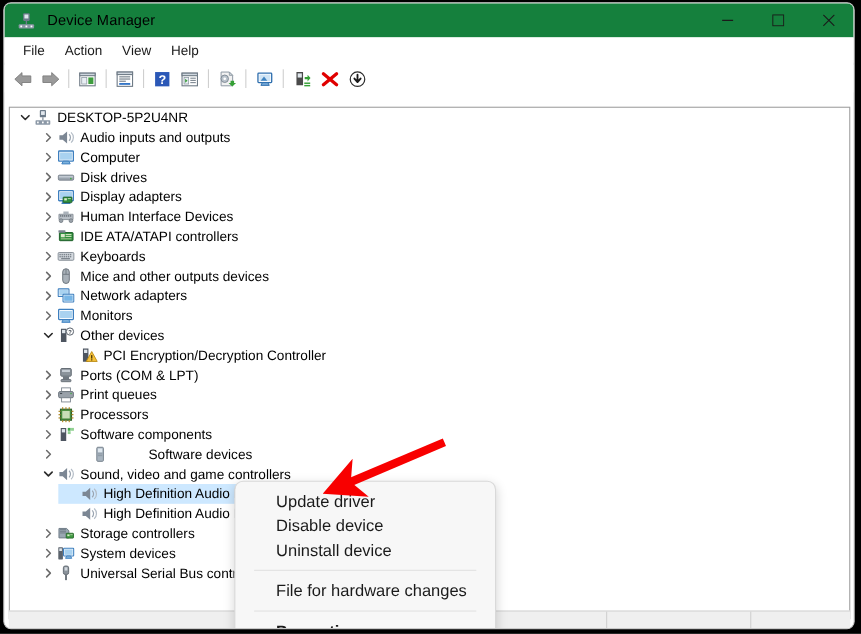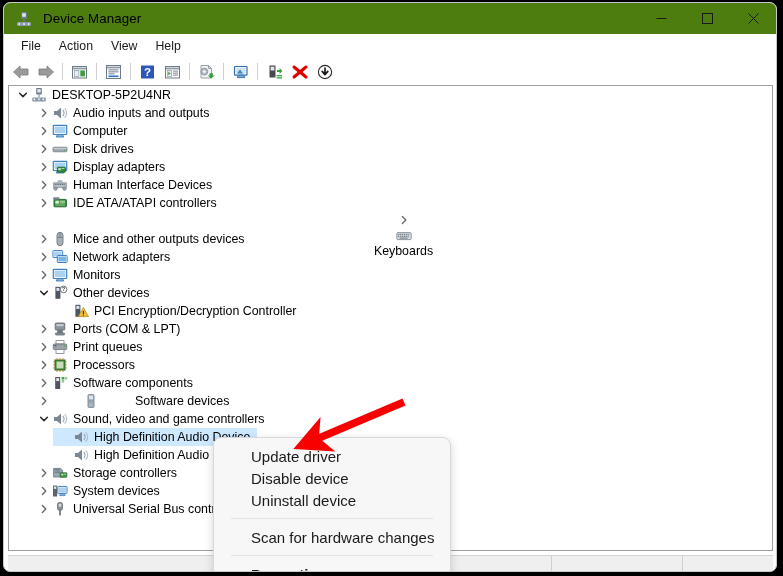--- a/index.html
+++ b/index.html
@@ -18,21 +18,21 @@
     background: #ffffff;
     border: 1px solid #c8c8c8;
     border-radius: 7px;
     overflow: hidden;
   }
 
   
   #titlebar {
     position: absolute; left: 0; top: 0;
     width: 100%; height: 31px;
-    background: #4d7c0f;
+    background: #15803d;
     display: flex; align-items: center;
   }
   #title-icon { width: 16px; height: 16px; margin-left: 12px; position: relative; }
   #title-text {
     margin-left: 11px;
     font-size: 13.3px; color: #000000;
     letter-spacing: .1px;
   }
   .wbtn {
     position: absolute; top: 0;
@@ -74,21 +74,21 @@
   }
   .tbsep {
     width: 1px; height: 17px;
     background: #cfcfcf;
     margin: 0 4px;
   }
 
   
   #tree-pane {
     position: absolute;
-    left: 4px; top: 82px;
+    left: 4px; top: 94px;
     width: 765px; height: 466px;
     background: #ffffff;
     border: 1px solid #a0a0a0;
     overflow: hidden;
   }
   .row {
     position: relative;
     height: 18px;
     display: flex; align-items: center;
     white-space: nowrap;
@@ -434,21 +434,21 @@
       <rect x="2" y="4.4" width="12.4" height="7.4" rx="0.7" fill="#2f8f3d" stroke="#1d5f28" stroke-width="0.9"></rect>
       <rect x="3.3" y="5.7" width="3.6" height="3" fill="#dce9cd"></rect>
       <rect x="7.6" y="5.7" width="5.4" height="1" fill="#cde0bb"></rect>
       <rect x="7.6" y="7.4" width="5.4" height="1" fill="#cde0bb"></rect>
       <rect x="3.3" y="9.6" width="9.7" height="1" fill="#9fc08c"></rect>
       <rect x="1.1" y="2.3" width="6.4" height="2.2" rx="0.5" fill="#7d8791"></rect>
     </svg>
           </span>
           <span class="lbl">IDE ATA/ATAPI controllers</span>
         </div>
-        <div class="row" style="padding-left: 27px; flex-direction: column;">
+        <div class="row" style="padding-left: 27px;">
           <span class="chev">
             <svg width="10" height="10" viewBox="0 0 10 10">
               <path d="M3.4 1.6 L6.8 5 L3.4 8.4" fill="none" stroke="#6b6b6b" stroke-width="1.4" stroke-linecap="round" stroke-linejoin="round"></path>
             </svg>
           </span>
           <span class="ico">
             <svg width="16" height="16" viewBox="0 0 16 16">
       <rect x="0.8" y="4.6" width="14.4" height="7" rx="1" fill="#d5dae0" stroke="#868e96" stroke-width="0.9"></rect>
       <rect x="2" y="5.8" width="1.3" height="1.3" fill="#7e868e"></rect>
       <rect x="3.9" y="5.8" width="1.3" height="1.3" fill="#7e868e"></rect>
@@ -730,21 +730,21 @@
     <div id="sb-main"></div>
     <div id="sb-p2"></div>
     <div id="sb-p3"></div>
   </div>
 
   <div id="ctxmenu">
       <div class="ctxitem">Update driver</div>
       <div class="ctxitem">Disable device</div>
       <div class="ctxitem">Uninstall device</div>
       <div class="ctxsep"></div>
-      <div class="ctxitem">Scan for hardware changes</div>
+      <div class="ctxitem">File for hardware changes</div>
       <div class="ctxsep"></div>
       <div class="ctxitem bold">Properties</div>
     </div>
 
 </div>
 
 <svg id="arrow">
   <defs>
     <marker id="ahead" markerWidth="5" markerHeight="5" refX="2.3" refY="2.5" orient="auto">
       <path d="M0,0 L5,2.5 L0,5 L1.3,2.5 Z" fill="#f80000"></path>

